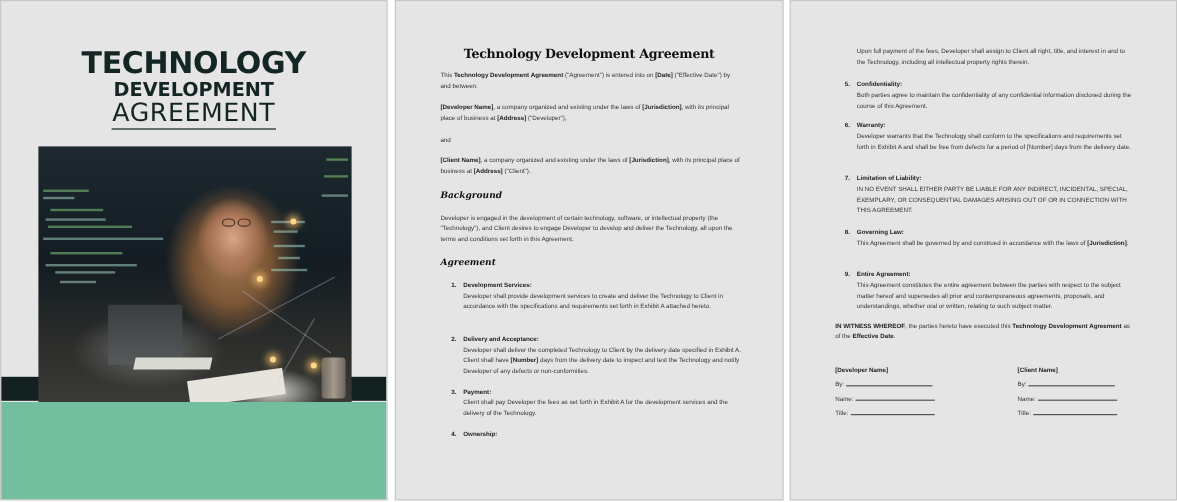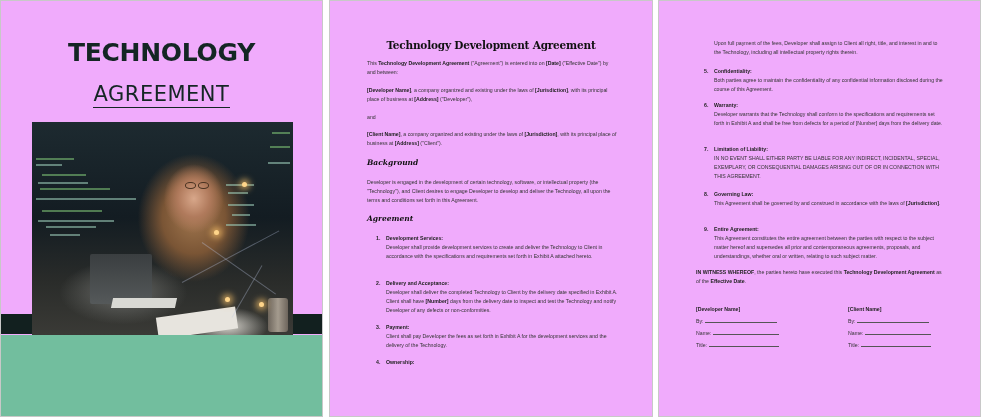--- a/index.html
+++ b/index.html
@@ -1,20 +1,20 @@
 <!DOCTYPE html>
 <html><head>
 <meta charset="utf-8">
 <style>
   * { margin: 0; padding: 0; box-sizing: border-box; }
   html, body { width: 981px; height: 418px; background: #ffffff; overflow: hidden; }
   body { position: relative; font-family: "Liberation Sans", sans-serif; color: #222; }
 
   .page {
-    position: absolute; top: 0; height: 417px; background: #f0abfc;
+    position: absolute; top: 0; height: 417px; background: #e5e5e5;
     border: 1px solid #c8c8c8; overflow: hidden;
   }
   #page1 { left: 0; width: 323px; }
   #page2 { left: 329px; width: 324px; }
   #page3 { left: 658px; width: 323px; }
 
   
   .cover-title { position: absolute; left: 0; width: 321px; text-align: center; color: #142624; }
   .ct1 { top: 37px; font-family: "DejaVu Sans", sans-serif; font-weight: bold; font-size: 25px; letter-spacing: -0.3px; }
   .ct2 { top: 64px; font-family: "DejaVu Sans", sans-serif; font-weight: bold; font-size: 16px; letter-spacing: 0px; }
@@ -54,20 +54,21 @@
   .li .head { position: absolute; left: 10px; font-weight: bold; color: #222; }
   .li .body { position: absolute; left: 10px; top: 9.1px; width: 232px; }
   .sig { position: absolute; font-size: 5.2px; line-height: 12px; color: #333; }
   .sig .line { display: inline-block; border-bottom: 0.7px solid #555; height: 6px; vertical-align: baseline; }
 </style>
 </head>
 <body>
 
 <div class="page" id="page1">
   <div class="cover-title ct1">TECHNOLOGY</div>
+  <div class="cover-title ct2">DEVELOPMENT</div>
   <div class="cover-title ct3"><span>AGREEMENT</span></div>
 
   <div class="dark-band"></div>
   <div class="green-block"></div>
 
   <div class="cover-photo">
     <div class="monitor"></div>
     <div class="keyboard"></div>
     <div class="papers"></div>
     <div class="cup"></div>

